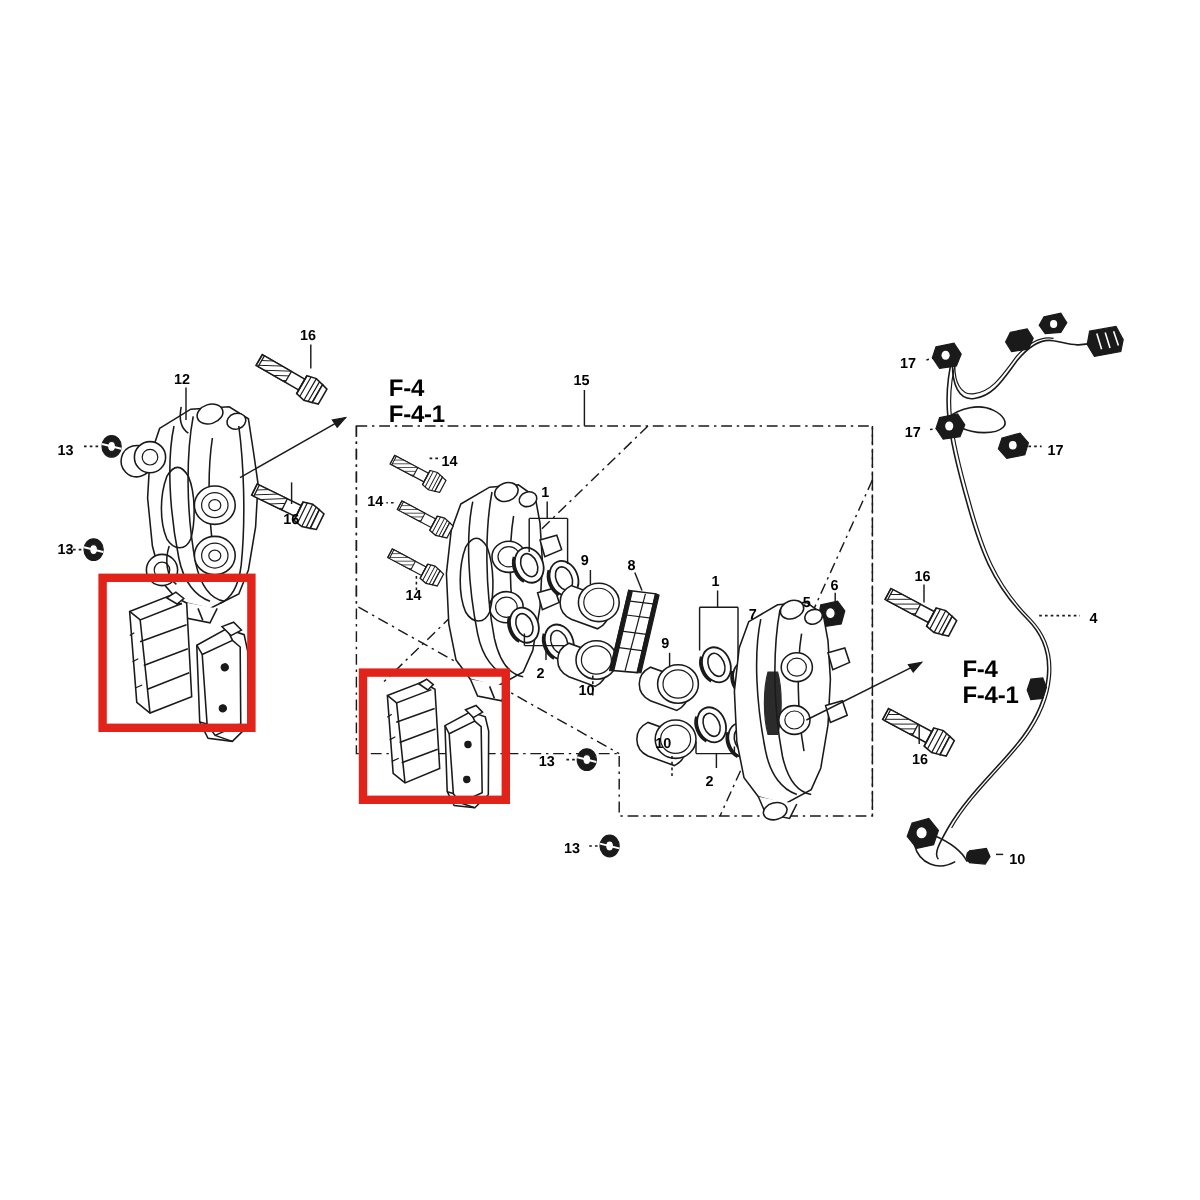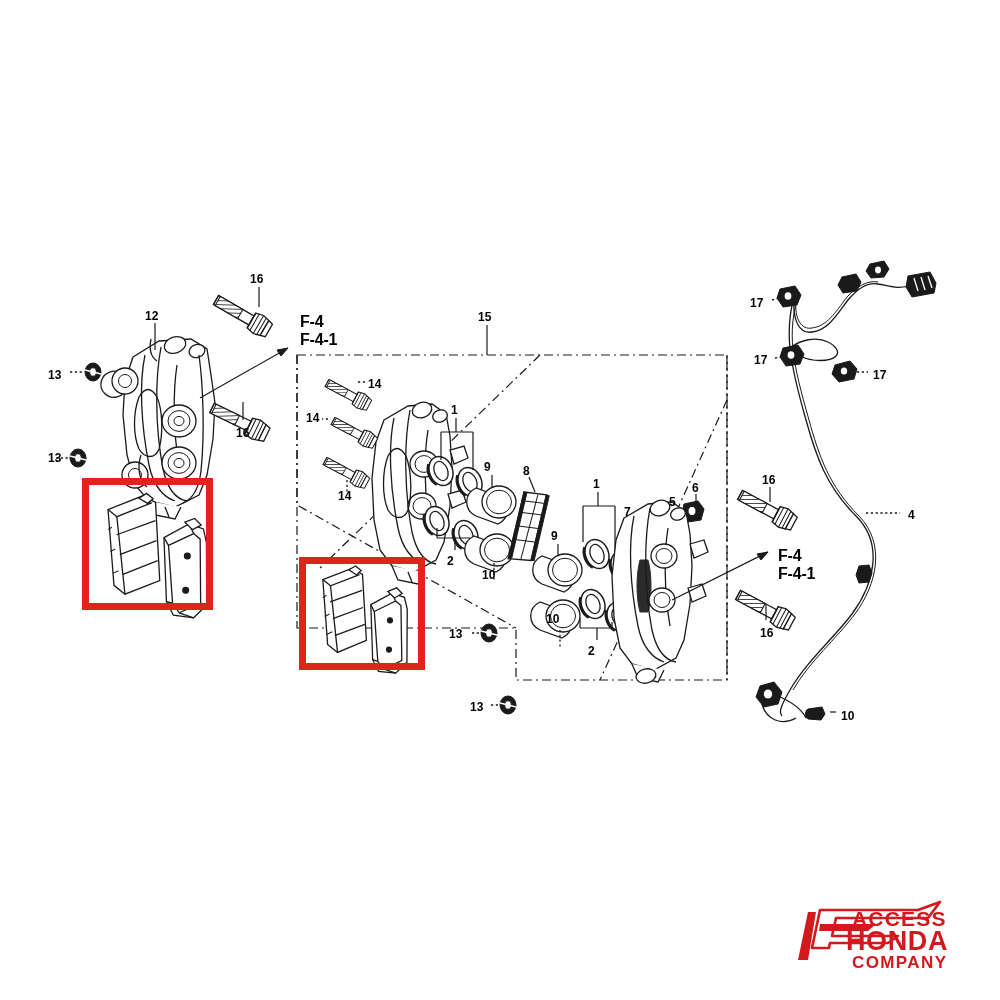--- a/index.html
+++ b/index.html
@@ -20,26 +20,27 @@
     font-size:12px;
     font-weight:700;
     color:#000;
     line-height:1;
     white-space:nowrap;
     user-select:none;
   }
   .ref{
     position:absolute;
     font-family:"Liberation Sans", sans-serif;
-    font-size:16px;
+    font-size:20px;
     font-weight:800;
     color:#000;
     line-height:1.12;
     white-space:nowrap;
     letter-spacing:-0.2px;
+    margin-left:24px;
   }
   
   .hl{
     position:absolute;
     border:7px solid var(--hl,#e2231a);
     background:transparent;
     box-sizing:border-box;
   }
   
   #logo{
@@ -482,26 +483,14 @@
       <div class="ref" style="left: 300px; top: 313px;">
         <div>F-4</div>
         <div>F-4-1</div>
       </div>
       <div class="ref" style="left: 778px; top: 547px;">
         <div>F-4</div>
         <div>F-4-1</div>
       </div>
     </div>
 
-  <div id="logo">
-    <svg viewBox="0 0 200 76" width="200" height="76">
-      <g id="logo-mark">
-        <path d="M22,50 L30,12 L128,12 L150,4 L138,20 L46,20 L42,38 L108,38 L98,45 L40,45 L39,50 Z" fill="none" stroke="#d4191e" stroke-width="2.6" stroke-linejoin="round"></path>
-        <path d="M26,14 L18,62 L8,62 L18,14 Z" fill="#d4191e"></path>
-        <path d="M30,26 L86,26 L78,33 L29,33 Z" fill="#d4191e"></path>
-      </g>
-      <text id="logo-l1" x="62" y="28" font-family="'Liberation Sans',sans-serif" font-size="21" font-weight="700" fill="#d4191e" letter-spacing="1.2">ACCESS</text>
-      <text id="logo-l2" x="56" y="52" font-family="'Liberation Sans',sans-serif" font-size="27" font-weight="700" fill="#d4191e" letter-spacing="0.6">HONDA</text>
-      <text id="logo-l3" x="62" y="70" font-family="'Liberation Sans',sans-serif" font-size="17" font-weight="700" fill="#d4191e" letter-spacing="1.4">COMPANY</text>
-    </svg>
-  </div>
 
 </div>
 
 </body></html>

